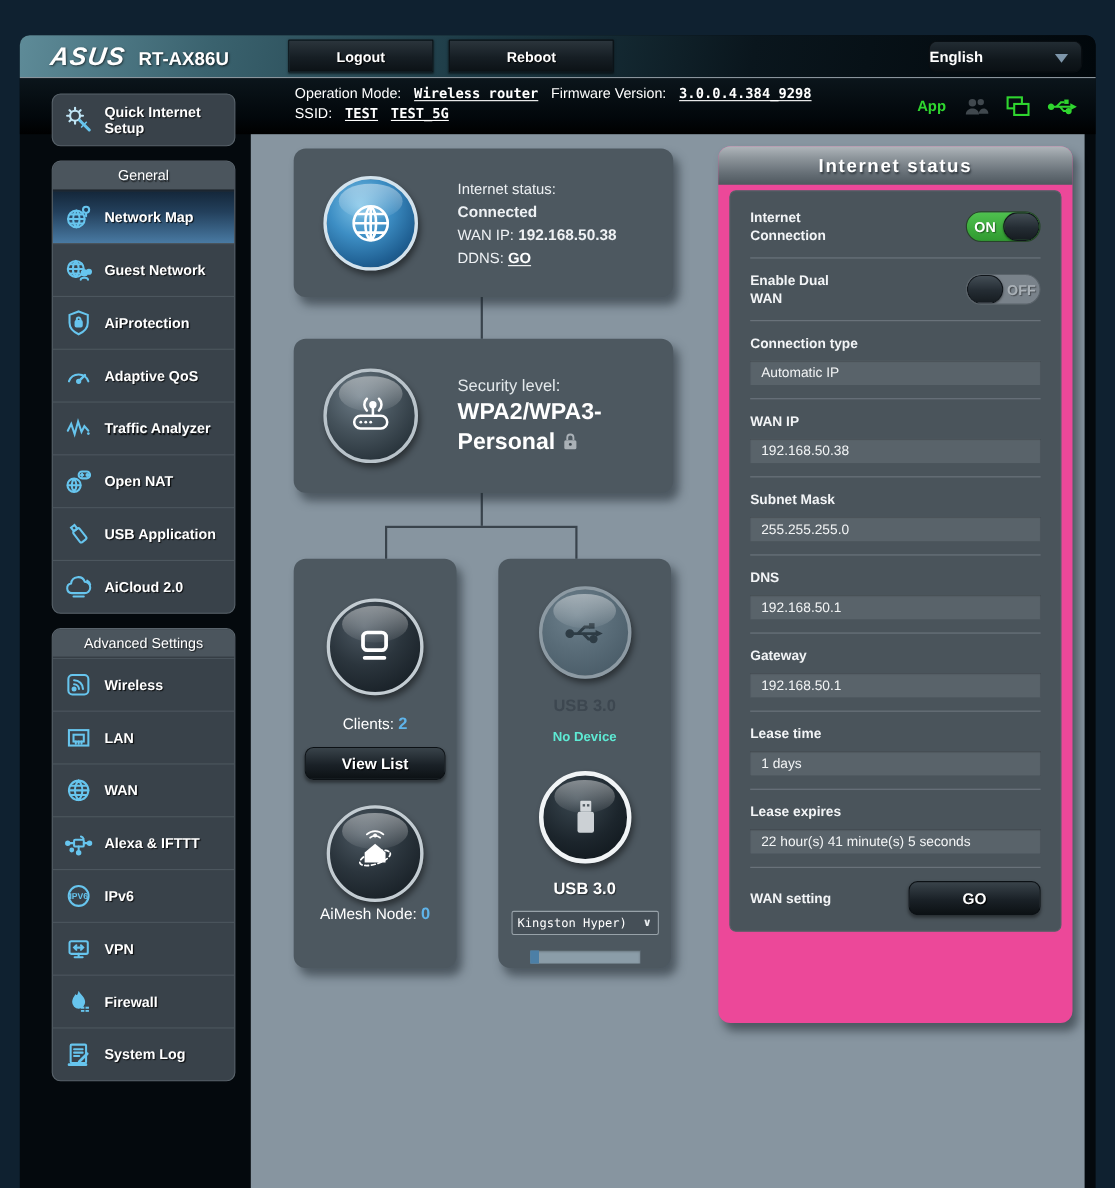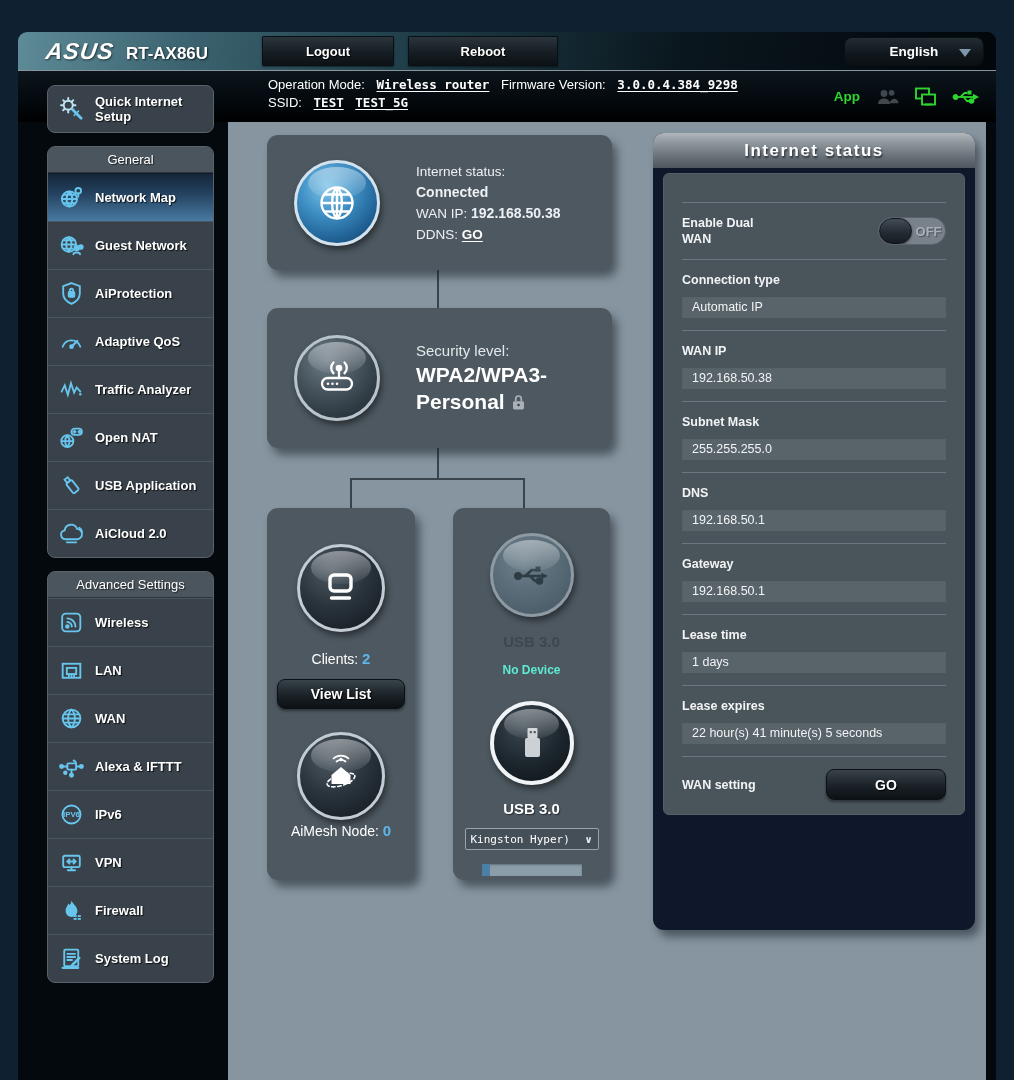--- a/index.html
+++ b/index.html
@@ -17,21 +17,21 @@
     letter-spacing:1px; transform:skewX(-8deg); text-shadow:1px 1px 2px rgba(0,0,0,.6); }
   .model { color:#fff; font-weight:bold; font-size:17px; margin-left:12px;
     text-shadow:1px 1px 2px rgba(0,0,0,.7); }
   .hbtn { width:132px; height:30px; margin-left:14px; border:1px solid #0a0f13; border-radius:1px;
     background:linear-gradient(180deg,#2b353c 0%,#161e24 55%,#0c1216 100%);
     color:#fff; font-weight:bold; font-size:13px; display:flex; align-items:center; justify-content:center;
     cursor:pointer; text-shadow:1px 1px 1px #000; box-shadow:0 1px 2px rgba(0,0,0,.5); }
   .hbtn.reboot { width:150px; }
   .lang { margin-left:auto; margin-right:12px; width:140px; height:29px; border-radius:8px;
     border:1px solid #0a0f13; background:linear-gradient(180deg,#222c33 0%,#10171c 60%,#0a1014 100%);
-    display:flex; align-items:center; justify-content:center; position:relative; cursor:pointer; }
+    display:flex; align-items:center; justify-content:flex-start; position:relative; cursor:pointer; }
   .lang-label { color:#fff; font-weight:bold; font-size:13.5px; }
   .lang-tri { position:absolute; right:12px; top:11px; width:0; height:0;
     border-left:6px solid transparent; border-right:6px solid transparent; border-top:8px solid #7e96aa; }
 
   
   .info-bar { height:52px; border-top:1px solid #8a949c; display:flex;
     background:linear-gradient(180deg,#0b151b 0%,#02070b 70%,#000 100%); }
   .info-text { margin-left:250px; padding-top:6px; font-size:13px; color:#fff; white-space:nowrap; }
   .info-line { margin-bottom:3px; }
   .mono-link { font-family:"DejaVu Sans Mono",monospace; font-weight:bold; color:#fff;
@@ -106,21 +106,21 @@
   .no-device { color:#5eead4; font-weight:bold; font-size:12px; }
   .usb-select { width:134px; height:22px; background:#454f57; border:1px solid #98a2a9; border-radius:2px;
     display:flex; align-items:center; justify-content:space-between; padding:0 5px; cursor:pointer; }
   .usb-select .dev { color:#fff; font-family:"DejaVu Sans Mono",monospace; font-size:11px; white-space:nowrap; }
   .usb-select .chev { color:#e8ecef; font-size:10px; font-weight:bold; }
   .usb-bar { width:100px; height:12px; background:#8b9da8; position:relative; box-shadow:inset 0 1px 2px rgba(0,0,0,.3); }
   .usb-bar-fill { position:absolute; left:0; top:0; bottom:0; background:#4c7fa6; }
 
   
   .panel { position:absolute; left:425px; top:11px; width:322px; height:797px;
-    background:#0f172a; border-radius:11px; box-shadow:5px 7px 9px rgba(30,39,45,.55); }
+    background:#ec4899; border-radius:11px; box-shadow:5px 7px 9px rgba(30,39,45,.55); }
   .panel-title { height:35px; border-radius:11px 11px 0 0;
     background:linear-gradient(180deg,#b0b6bb 0%,#8d959b 30%,#666f76 70%,#4e575e 100%);
     color:#fff; font-weight:bold; font-size:17px; letter-spacing:1.5px;
     display:flex; align-items:center; justify-content:center; text-shadow:1px 2px 2px #2a3238; }
   .panel-inner { margin:10px; margin-top:5px; background:#4a545b; border:1px solid #555f66;
     border-radius:6px; padding:16px 18px 14px 18px; }
   .p-row { display:flex; align-items:center; justify-content:space-between; }
   .p-label { color:#f2f4f6; font-weight:bold; font-size:12.5px; line-height:16px; }
   .p-divider { border:none; border-top:1px solid #6d767e; margin:12px 0; }
   .p-strip { margin-top:8px; height:22px; background:#59636a; color:#f2f4f5; font-size:12.5px;
@@ -542,20 +542,27 @@
         <span class="chev">∨</span>
       </div>
       <div class="usb-bar" style="margin-top:14px;">
         <div class="usb-bar-fill" id="usb-fill" style="width: 8%;"></div>
       </div>
     </div>
 
     <div class="panel">
       <div class="panel-title">Internet status</div>
       <div class="panel-inner" id="panel-rows">
+          <div class="p-row">
+            <div class="p-label">Internet<br>Connection</div>
+            <div class="toggle on">
+              <span class="t-label">ON</span>
+              <span class="t-knob"></span>
+            </div>
+          </div>
           <hr class="p-divider">
           <div class="p-row">
             <div class="p-label">Enable Dual<br>WAN</div>
             <div class="toggle off">
               <span class="t-knob"></span>
               <span class="t-label gray">OFF</span>
             </div>
           </div>
           <hr class="p-divider">
           <div class="p-label">Connection type</div>

